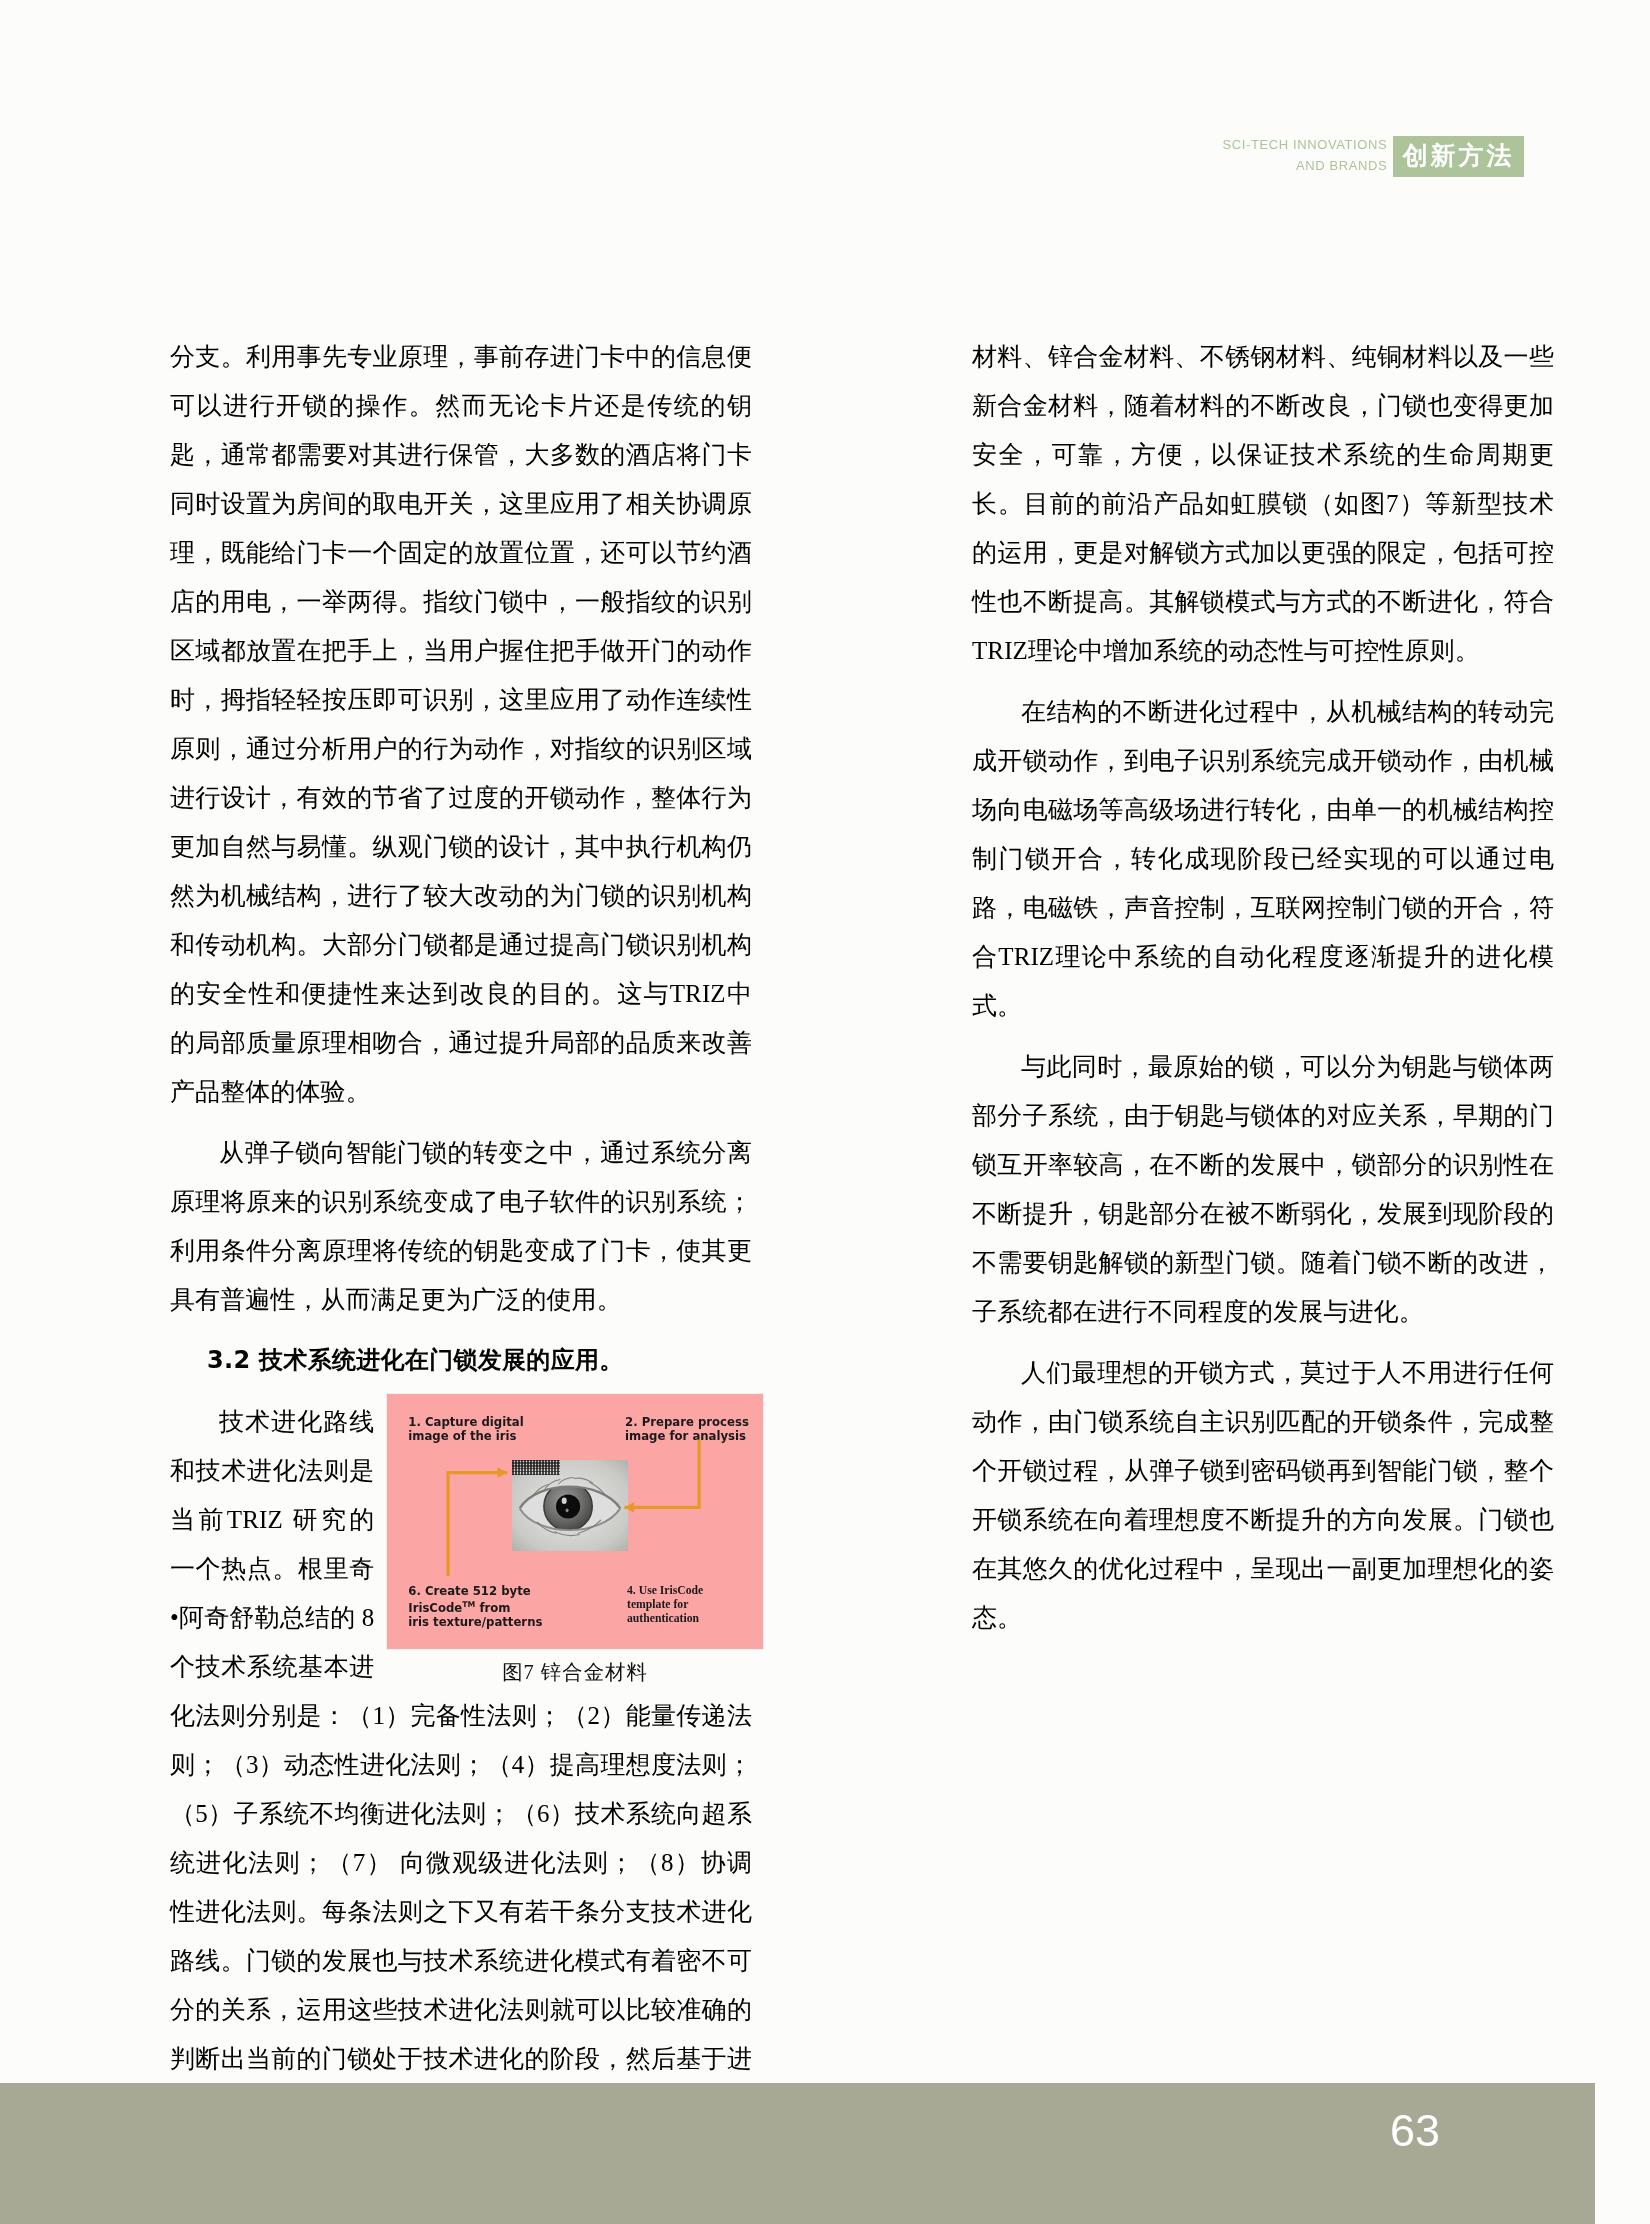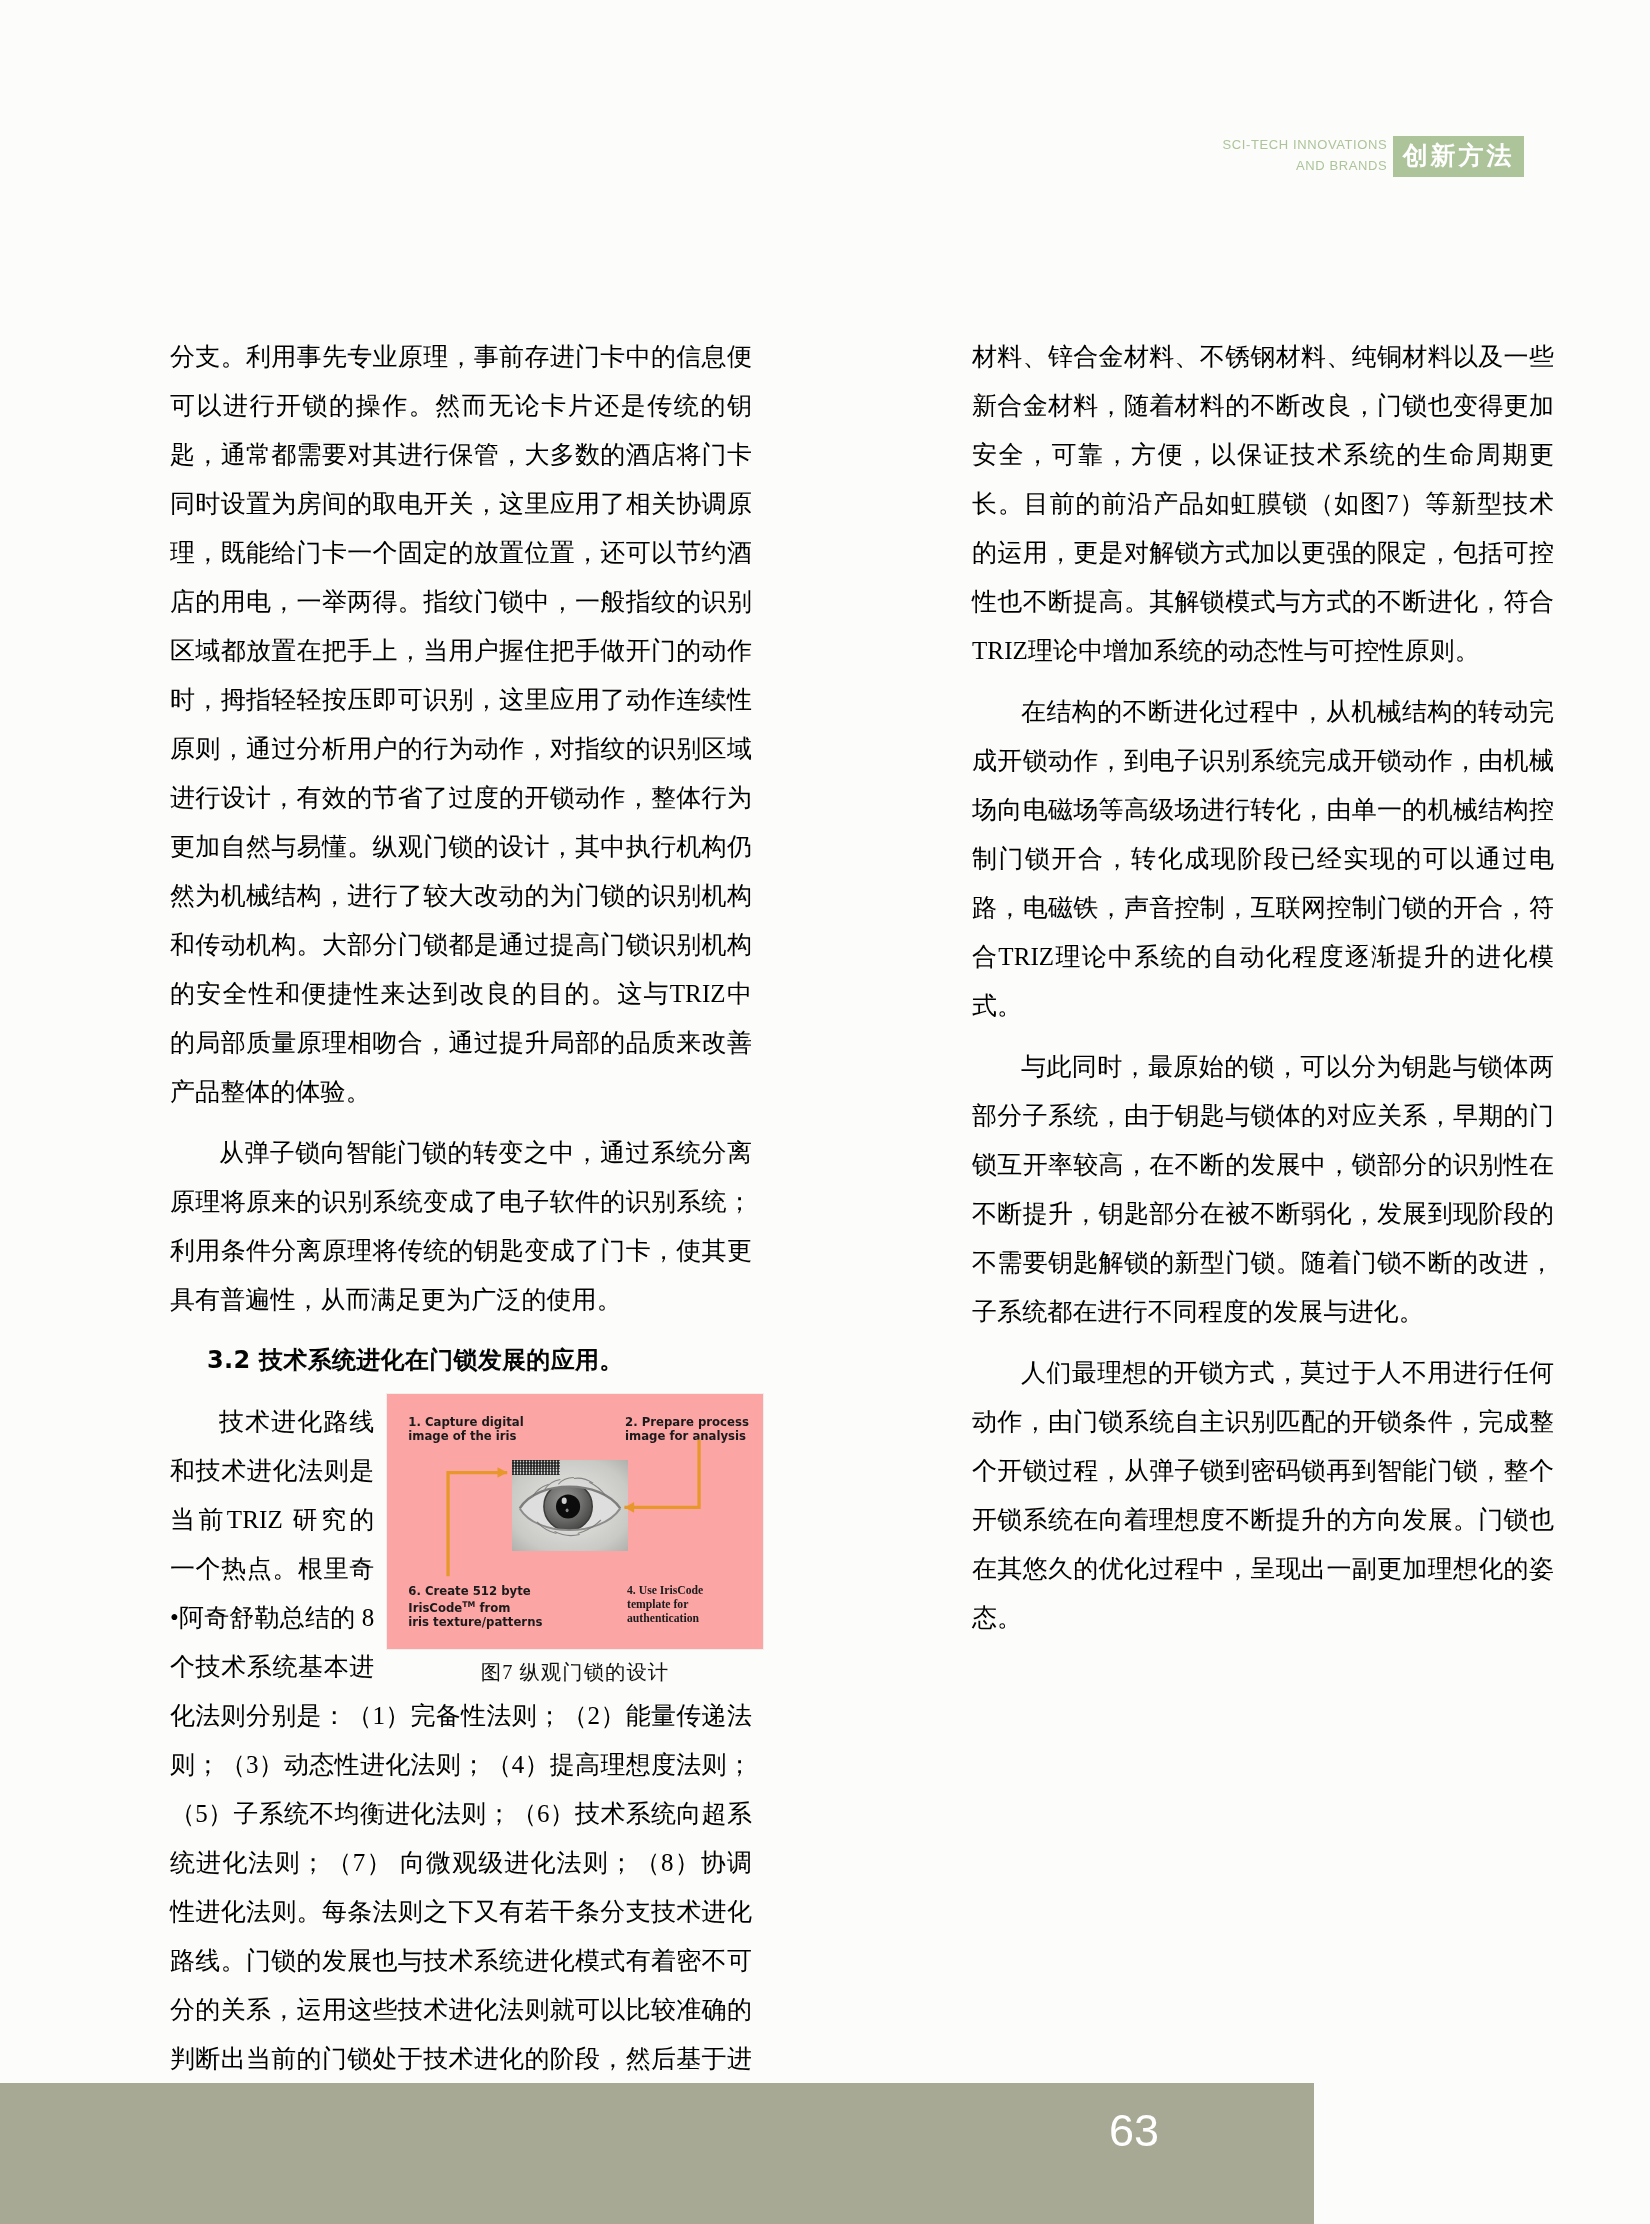--- a/index.html
+++ b/index.html
@@ -152,21 +152,21 @@
     color: #111;
     letter-spacing: 1px;
     font-family: "Liberation Serif", "DejaVu Serif", serif;
   }
 
   
   .footer-bar {
     position: absolute;
     left: 0;
     bottom: 0;
-    width: 1314px;
+    width: 1595px;
     height: 141px;
     background: #a7a994;
   }
   .page-number {
     position: absolute;
     right: 155px;
     top: 25px;
     color: #ffffff;
     font-family: "Liberation Sans", "DejaVu Sans", sans-serif;
     font-size: 45px;
@@ -253,21 +253,21 @@
 
         <svg class="arrow-svg" viewBox="0 0 388 263" preserveAspectRatio="none">
           <g stroke="#e8972b" stroke-width="3.4" fill="none">
             <path d="M63,188 L63,81 L124,81"></path>
             <path d="M322,47 L322,117 L245,117"></path>
           </g>
           <polygon points="124,81 114,75.5 114,86.5" fill="#e8972b"></polygon>
           <polygon points="245,117 255,111.5 255,122.5" fill="#e8972b"></polygon>
         </svg>
       </div>
-      <div class="figure-caption">图7 纵观门锁的设计</div>
+      <div class="figure-caption">图7 锌合金材料</div>
     </div>
 
     <p class="body indent">技术进化路线和技术进化法则是当前TRIZ 研究的一个热点。根里奇•阿奇舒勒总结的 8 个技术系统基本进化法则分别是：（1）完备性法则；（2）能量传递法则；（3）动态性进化法则；（4）提高理想度法则；（5）子系统不均衡进化法则；（6）技术系统向超系统进化法则；（7） 向微观级进化法则；（8）协调性进化法则。每条法则之下又有若干条分支技术进化路线。门锁的发展也与技术系统进化模式有着密不可分的关系，运用这些技术进化法则就可以比较准确的判断出当前的门锁处于技术进化的阶段，然后基于进化法则和技术进化路线对产品的未来发展方向进行预测，根据预测结果定位产品技术发展和产品设计的方向。</p>
 
     <p class="body indent">在材料的选择上，从木质锁，到铜质门环锁，到合金弹子锁再到新材料的现代密码锁，在材料的选取与加工上，门锁的安全性、操作性、动态性都在不断提升；现阶段智能门锁选用的材料主要有太空铝</p>
   </div>
 
   <div class="col col-right">
     <p class="body">材料、锌合金材料、不锈钢材料、纯铜材料以及一些新合金材料，随着材料的不断改良，门锁也变得更加安全，可靠，方便，以保证技术系统的生命周期更长。目前的前沿产品如虹膜锁（如图7）等新型技术的运用，更是对解锁方式加以更强的限定，包括可控性也不断提高。其解锁模式与方式的不断进化，符合TRIZ理论中增加系统的动态性与可控性原则。</p>
     <p class="body indent">在结构的不断进化过程中，从机械结构的转动完成开锁动作，到电子识别系统完成开锁动作，由机械场向电磁场等高级场进行转化，由单一的机械结构控制门锁开合，转化成现阶段已经实现的可以通过电路，电磁铁，声音控制，互联网控制门锁的开合，符合TRIZ理论中系统的自动化程度逐渐提升的进化模式。</p>

